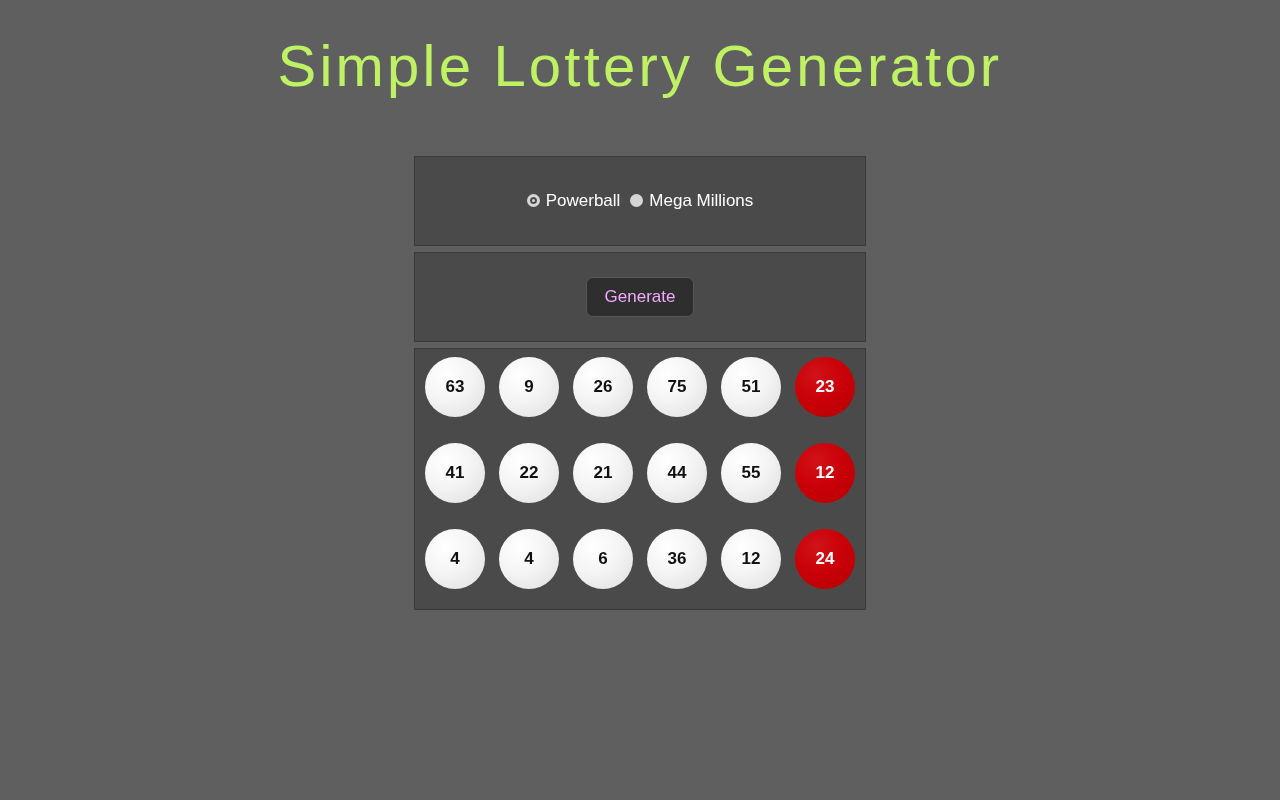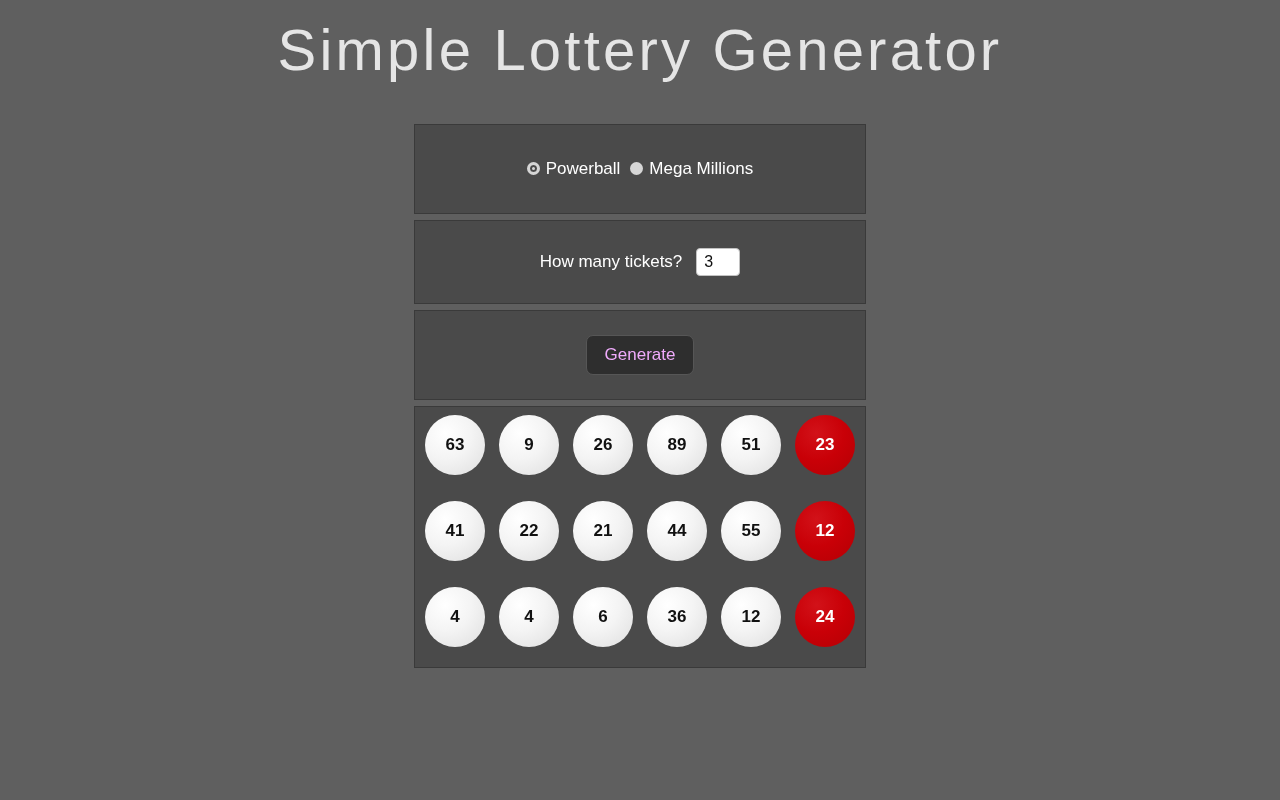--- a/index.html
+++ b/index.html
@@ -10,24 +10,24 @@
   body {
     width: 1280px;
     height: 800px;
     background: #5f5f5f;
     font-family: "Liberation Sans", sans-serif;
     overflow: hidden;
     -webkit-font-smoothing: antialiased;
   }
 
   #page-title {
-    margin: 0;
+    margin: 16px;
     padding-top: 20px;
     text-align: center;
-    color: #e5e5e5;
+    color: #bef264;
     font-family: "Liberation Sans", sans-serif;
     font-size: 58px;
     font-weight: 400;
     letter-spacing: 3.2px;
     line-height: 1.05;
     white-space: nowrap;
   }
 
   #app {
     width: 452px;
@@ -171,38 +171,32 @@
       </label>
 
       <label class="radio-option">
         <span class="radio-dot"></span>
         <span class="radio-label">Mega Millions</span>
       </label>
 
     </div>
   </div>
 
-  <div class="panel panel-count">
-    <div class="count-row">
-      <span class="count-label">How many tickets?</span>
-      <input class="count-input" type="text" value="3" style="">
-    </div>
-  </div>
 
   <div class="panel panel-generate">
     <button class="generate-button">Generate</button>
   </div>
 
   <div class="panel panel-results">
 
     <div class="ticket-row">
       <div class="ball white">63</div>
       <div class="ball white">9</div>
       <div class="ball white">26</div>
-      <div class="ball white">89</div>
+      <div class="ball white">75</div>
       <div class="ball white">51</div>
       <div class="ball red">23</div>
     </div>
 
     <div class="ticket-row">
       <div class="ball white">41</div>
       <div class="ball white">22</div>
       <div class="ball white">21</div>
       <div class="ball white">44</div>
       <div class="ball white">55</div>

